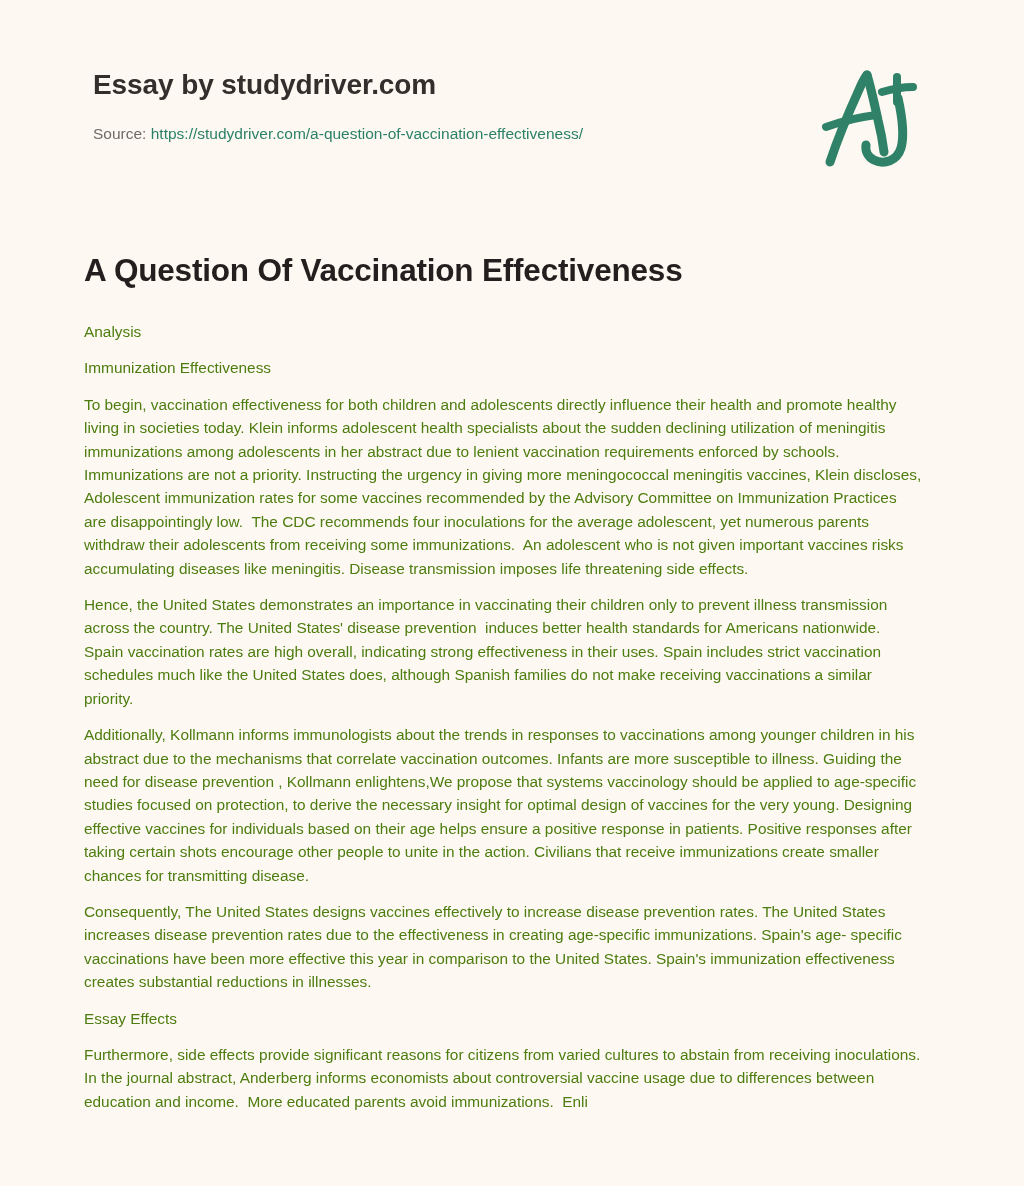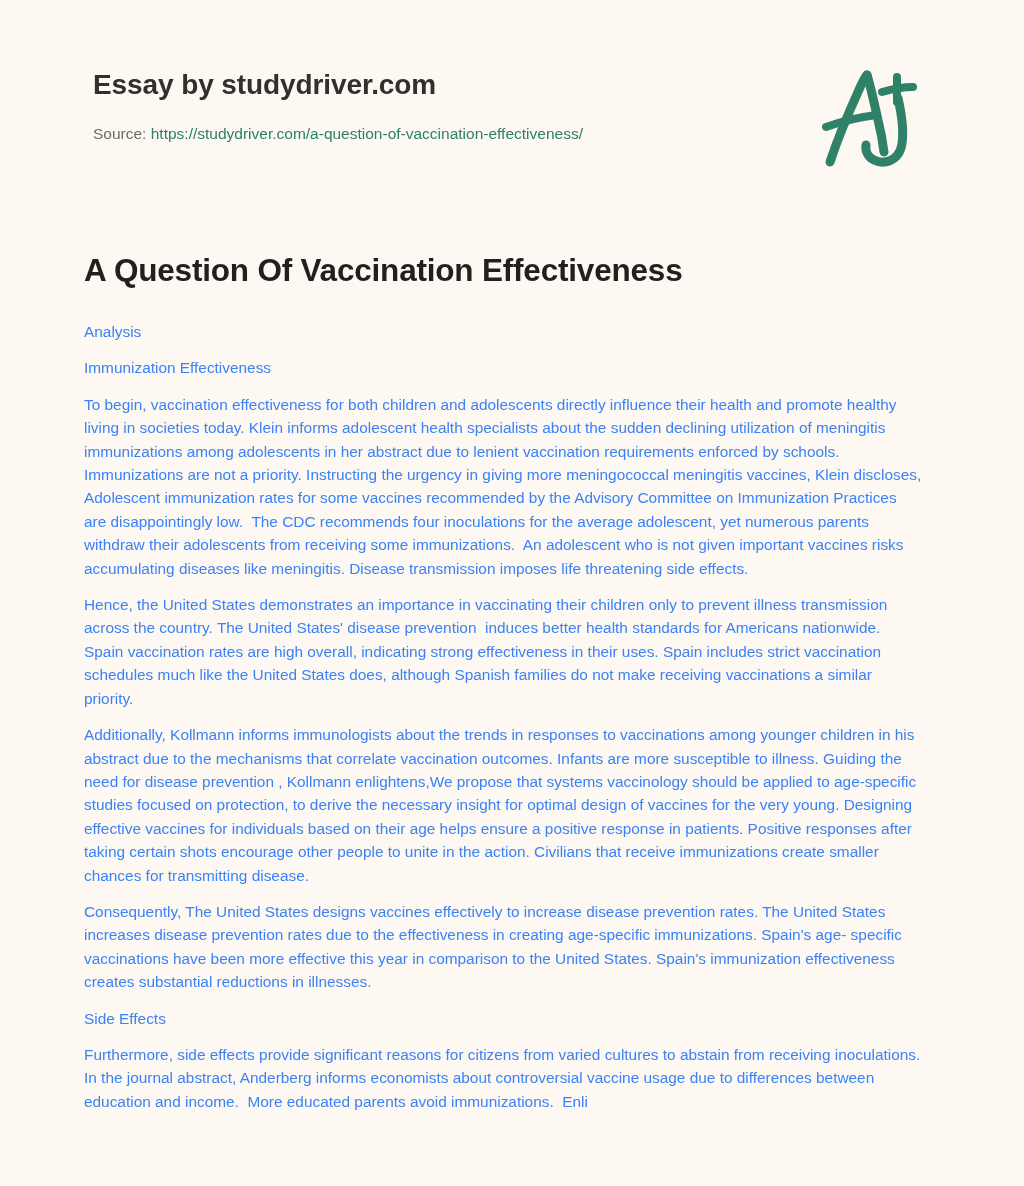--- a/index.html
+++ b/index.html
@@ -90,21 +90,21 @@
     line-height: 40px;
     color: #241f1e;
     margin: 0 0 30px 0;
     letter-spacing: -0.2px;
     font-stretch: condensed;
   }
 
   .para {
     font-size: 15.4px;
     line-height: 23.4px;
-    color: #3b82f6;
+    color: #4d7c0f;
     margin: 0 0 13px 0;
     text-align: left;
     white-space: pre-wrap;
   }
 
   .para:last-child {
     margin-bottom: 16px;
   }
 </style>
 </head>
@@ -143,19 +143,19 @@
 
     <h1 class="doc-title">A Question Of Vaccination Effectiveness</h1>
 
     <div>
       <p class="para">Analysis</p>
       <p class="para">Immunization Effectiveness</p>
       <p class="para">To begin, vaccination effectiveness for both children and adolescents directly influence their health and promote healthy living in societies today. Klein informs adolescent health specialists about the sudden declining utilization of meningitis immunizations among adolescents in her abstract due to lenient vaccination requirements enforced by schools. Immunizations are not a priority. Instructing the urgency in giving more meningococcal meningitis vaccines, Klein discloses, Adolescent immunization rates for some vaccines recommended by the Advisory Committee on Immunization Practices are disappointingly low.  The CDC recommends four inoculations for the average adolescent, yet numerous parents withdraw their adolescents from receiving some immunizations.  An adolescent who is not given important vaccines risks accumulating diseases like meningitis. Disease transmission imposes life threatening side effects.</p>
       <p class="para">Hence, the United States demonstrates an importance in vaccinating their children only to prevent illness transmission across the country. The United States' disease prevention  induces better health standards for Americans nationwide. Spain vaccination rates are high overall, indicating strong effectiveness in their uses. Spain includes strict vaccination schedules much like the United States does, although Spanish families do not make receiving vaccinations a similar priority.</p>
       <p class="para">Additionally, Kollmann informs immunologists about the trends in responses to vaccinations among younger children in his abstract due to the mechanisms that correlate vaccination outcomes. Infants are more susceptible to illness. Guiding the need for disease prevention , Kollmann enlightens,We propose that systems vaccinology should be applied to age-specific studies focused on protection, to derive the necessary insight for optimal design of vaccines for the very young. Designing effective vaccines for individuals based on their age helps ensure a positive response in patients. Positive responses after taking certain shots encourage other people to unite in the action. Civilians that receive immunizations create smaller chances for transmitting disease.</p>
       <p class="para">Consequently, The United States designs vaccines effectively to increase disease prevention rates. The United States increases disease prevention rates due to the effectiveness in creating age-specific immunizations. Spain's age- specific vaccinations have been more effective this year in comparison to the United States. Spain's immunization effectiveness creates substantial reductions in illnesses.</p>
-      <p class="para">Side Effects</p>
+      <p class="para">Essay Effects</p>
       <p class="para">Furthermore, side effects provide significant reasons for citizens from varied cultures to abstain from receiving inoculations. In the journal abstract, Anderberg informs economists about controversial vaccine usage due to differences between education and income.  More educated parents avoid immunizations.  Enli</p>
     </div>
 
   </div>
 
 </div>
 
 </body></html>

